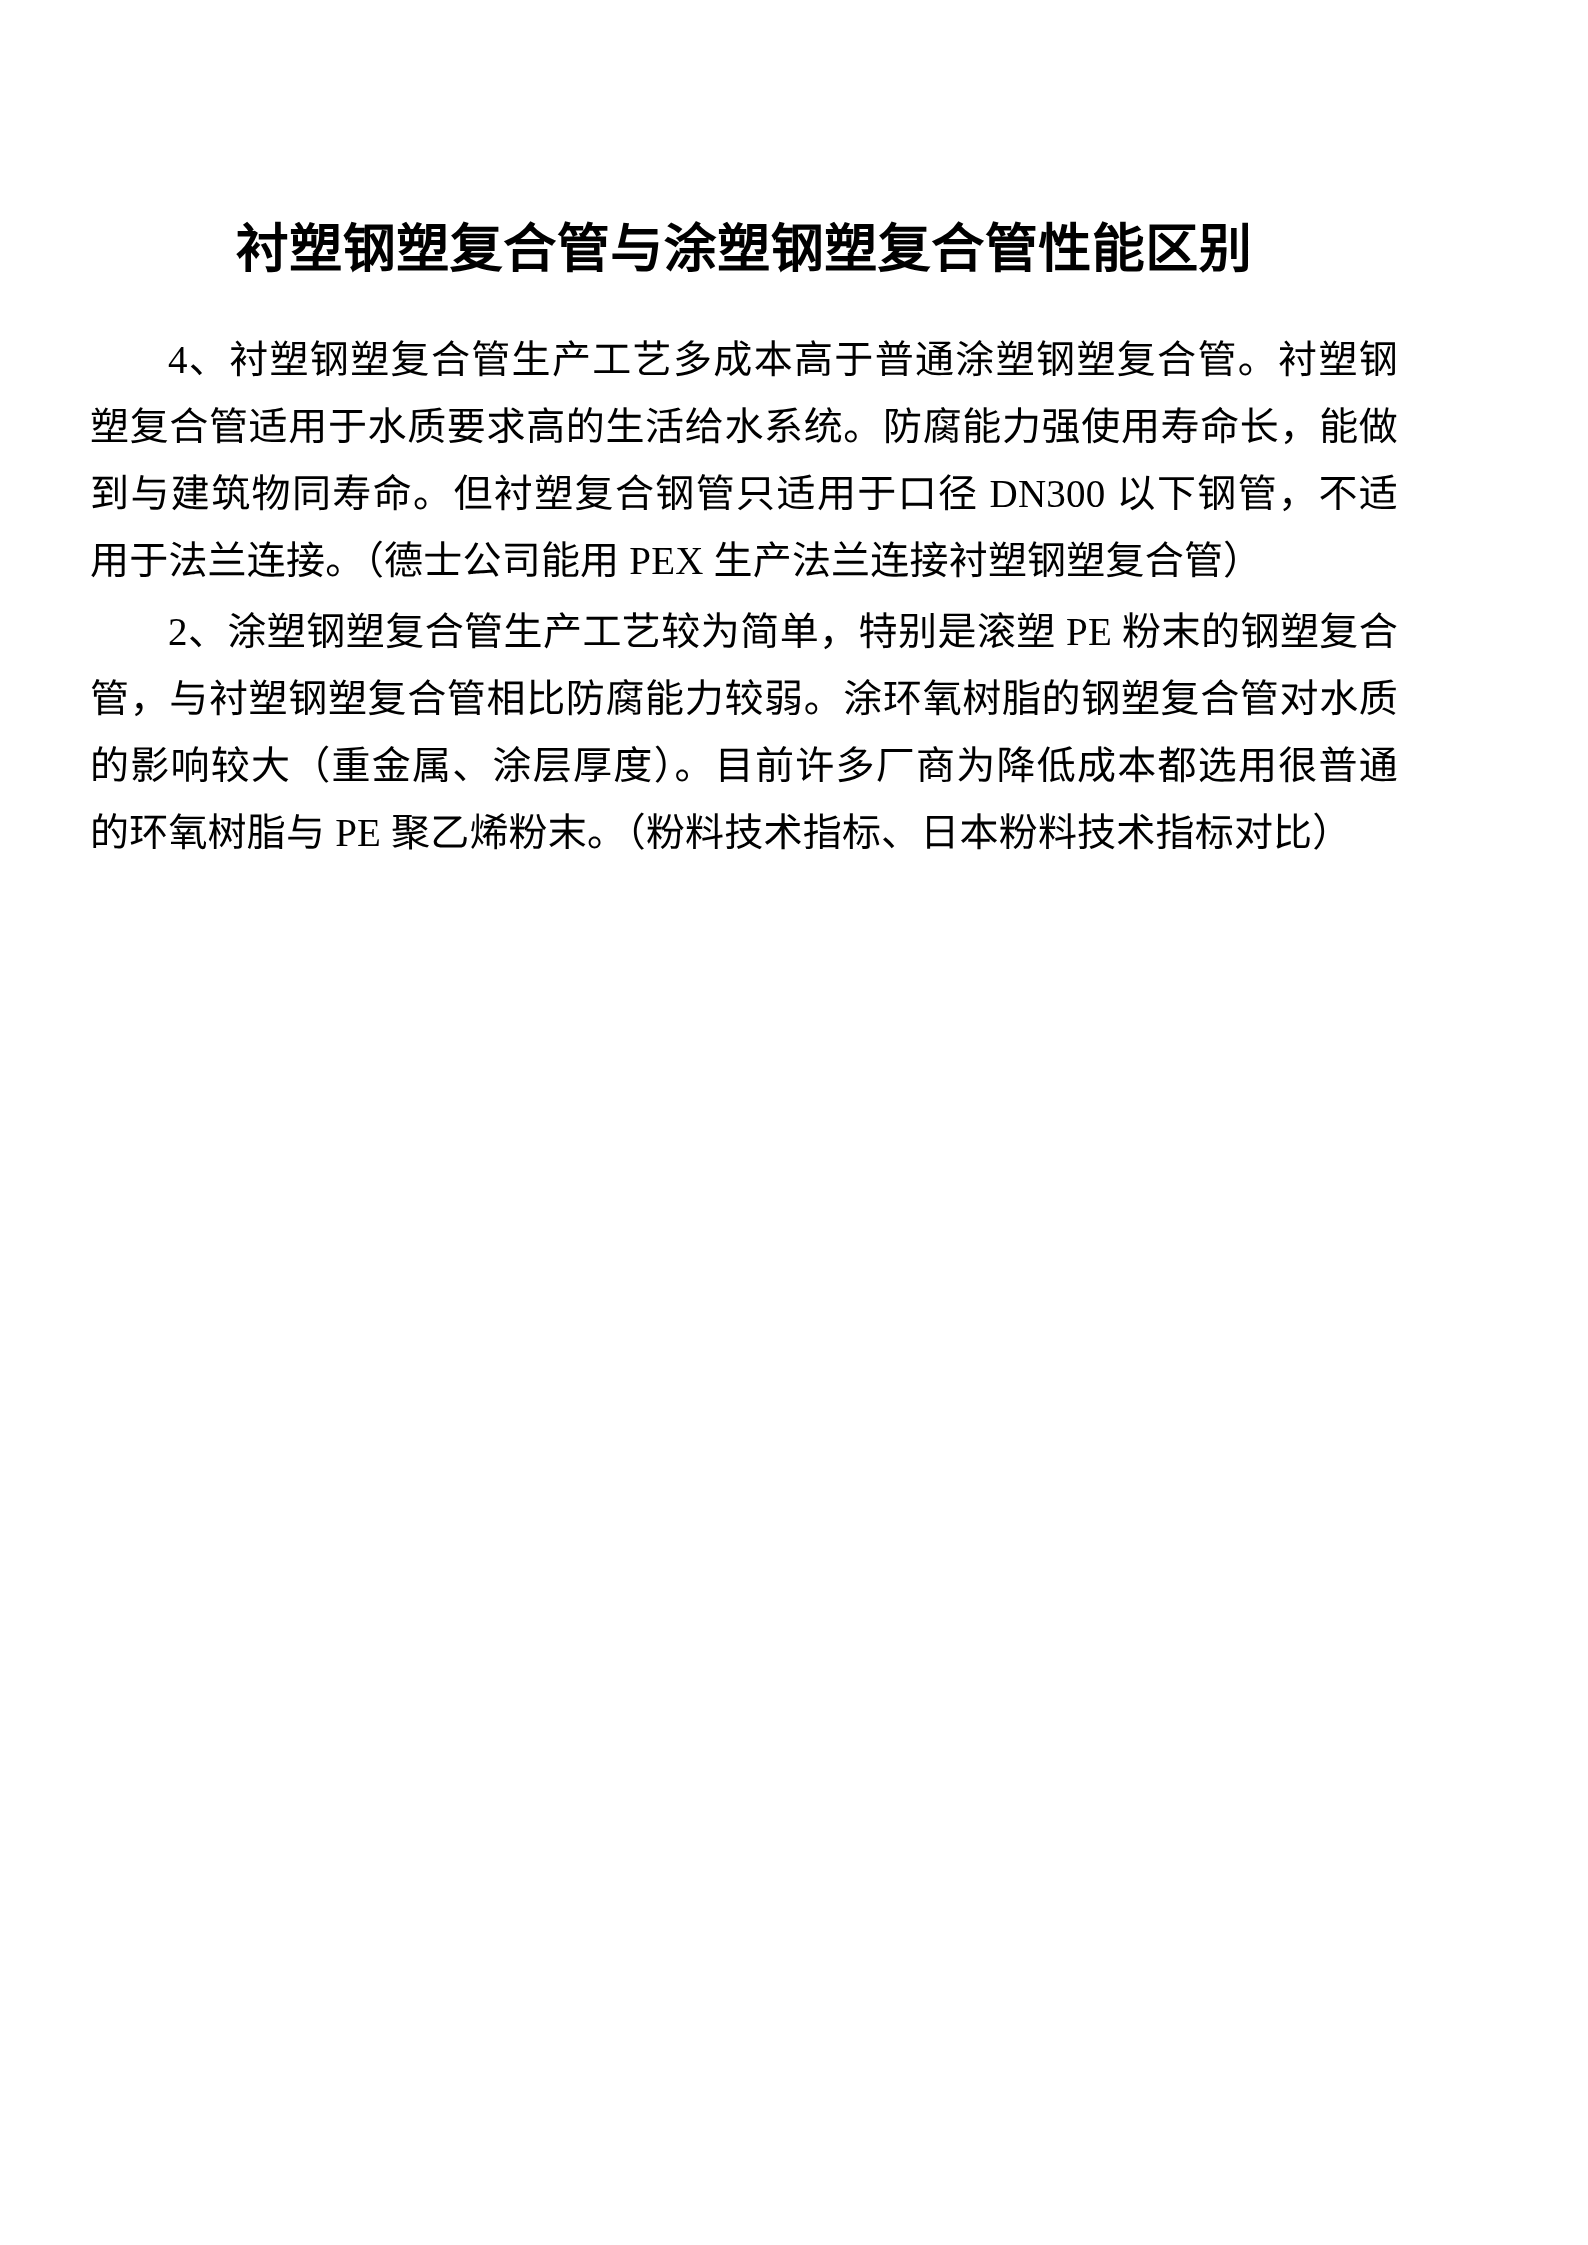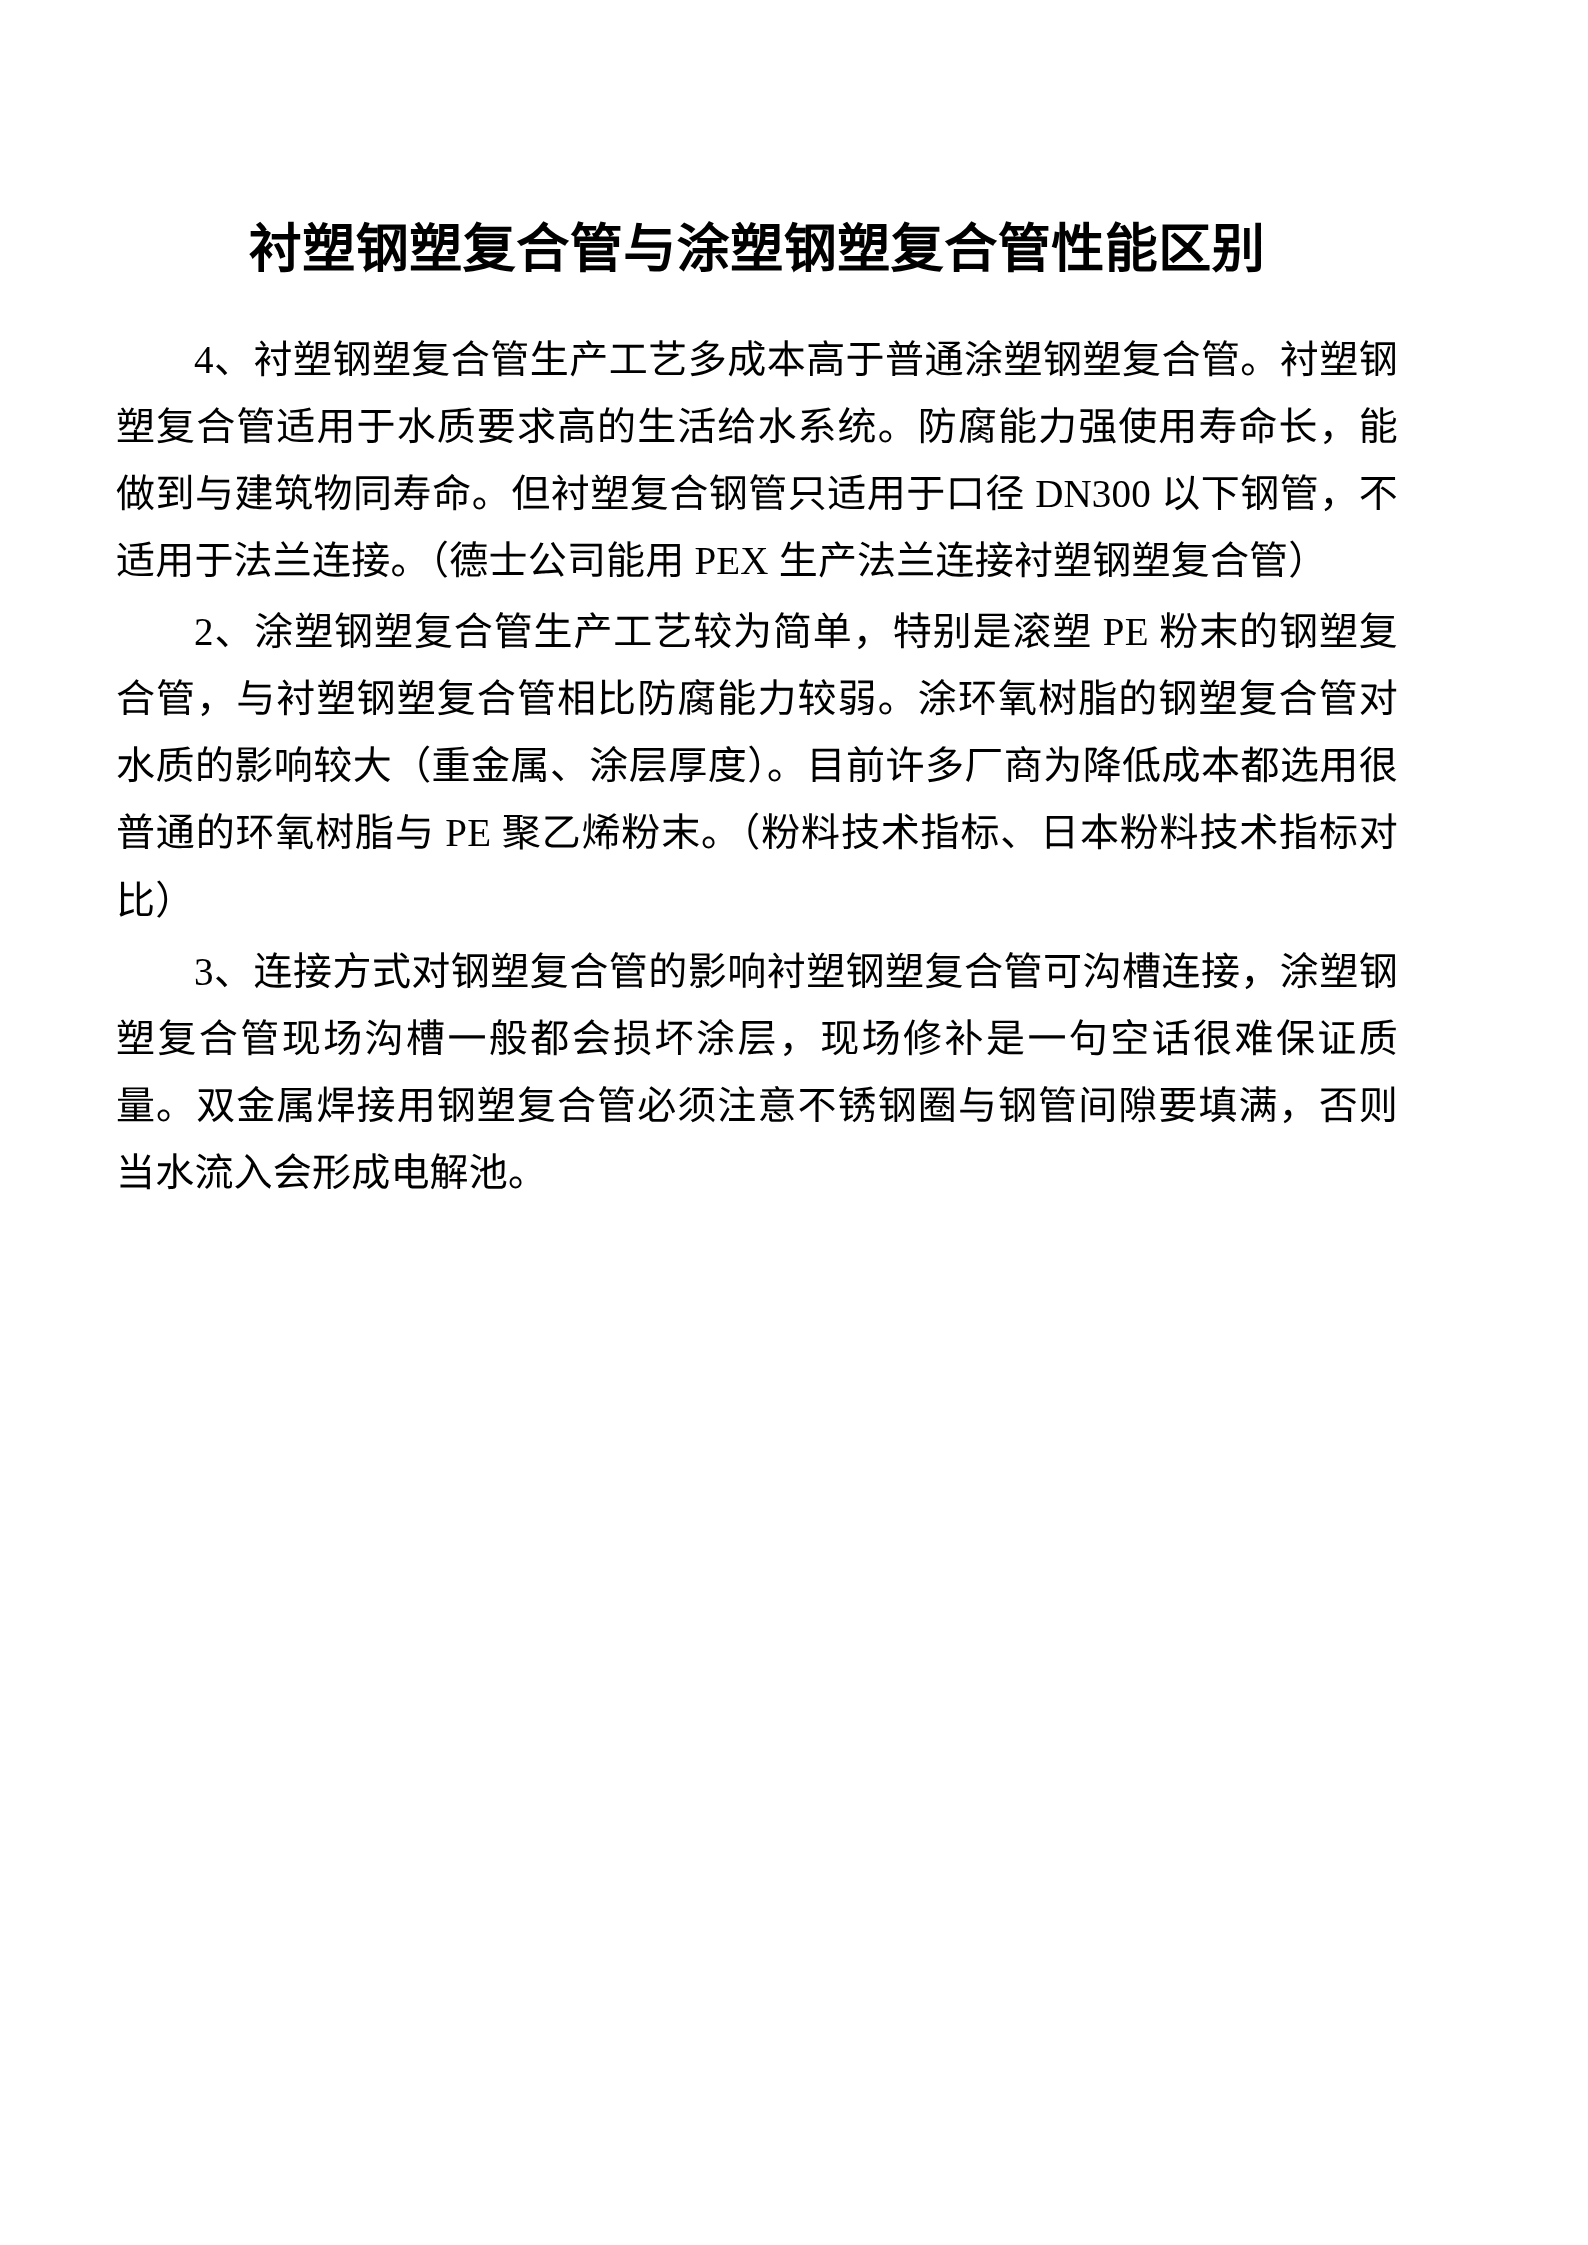--- a/index.html
+++ b/index.html
@@ -13,21 +13,21 @@
     font-family: "Liberation Serif", "DejaVu Serif", serif;
     color: #000000;
     -webkit-font-smoothing: antialiased;
   }
   .page {
     position: relative;
     width: 1588px;
     height: 2245px;
     background: #ffffff;
     box-sizing: border-box;
-    padding: 215px 190px 0 116px;
+    padding: 215px 190px 0 90px;
     border-radius: 7px;
   }
   .doc-title {
     font-family: "Liberation Serif", "DejaVu Serif", serif;
     font-weight: bold;
     font-size: 53px;
     line-height: 1.30;
     text-align: center;
     letter-spacing: 0.5px;
     margin: 0 0 42px 0;
@@ -46,14 +46,13 @@
     margin-top: 4px;
   }
 </style>
 </head>
 <body>
 
 <div class="page">
   <h1 class="doc-title">衬塑钢塑复合管与涂塑钢塑复合管性能区别</h1>
   <p class="body-text">4、衬塑钢塑复合管生产工艺多成本高于普通涂塑钢塑复合管。衬塑钢塑复合管适用于水质要求高的生活给水系统。防腐能力强使用寿命长，能做到与建筑物同寿命。但衬塑复合钢管只适用于口径 DN300 以下钢管，不适用于法兰连接。（德士公司能用 PEX 生产法兰连接衬塑钢塑复合管）</p>
   <p class="body-text">2、涂塑钢塑复合管生产工艺较为简单，特别是滚塑 PE 粉末的钢塑复合管，与衬塑钢塑复合管相比防腐能力较弱。涂环氧树脂的钢塑复合管对水质的影响较大（重金属、涂层厚度）。目前许多厂商为降低成本都选用很普通的环氧树脂与 PE 聚乙烯粉末。（粉料技术指标、日本粉料技术指标对比）</p>
-  <p class="body-text">3、连接方式对钢塑复合管的影响衬塑钢塑复合管可沟槽连接，涂塑钢塑复合管现场沟槽一般都会损坏涂层，现场修补是一句空话很难保证质量。双金属焊接用钢塑复合管必须注意不锈钢圈与钢管间隙要填满，否则当水流入会形成电解池。</p>
 </div>
 
 </body></html>

